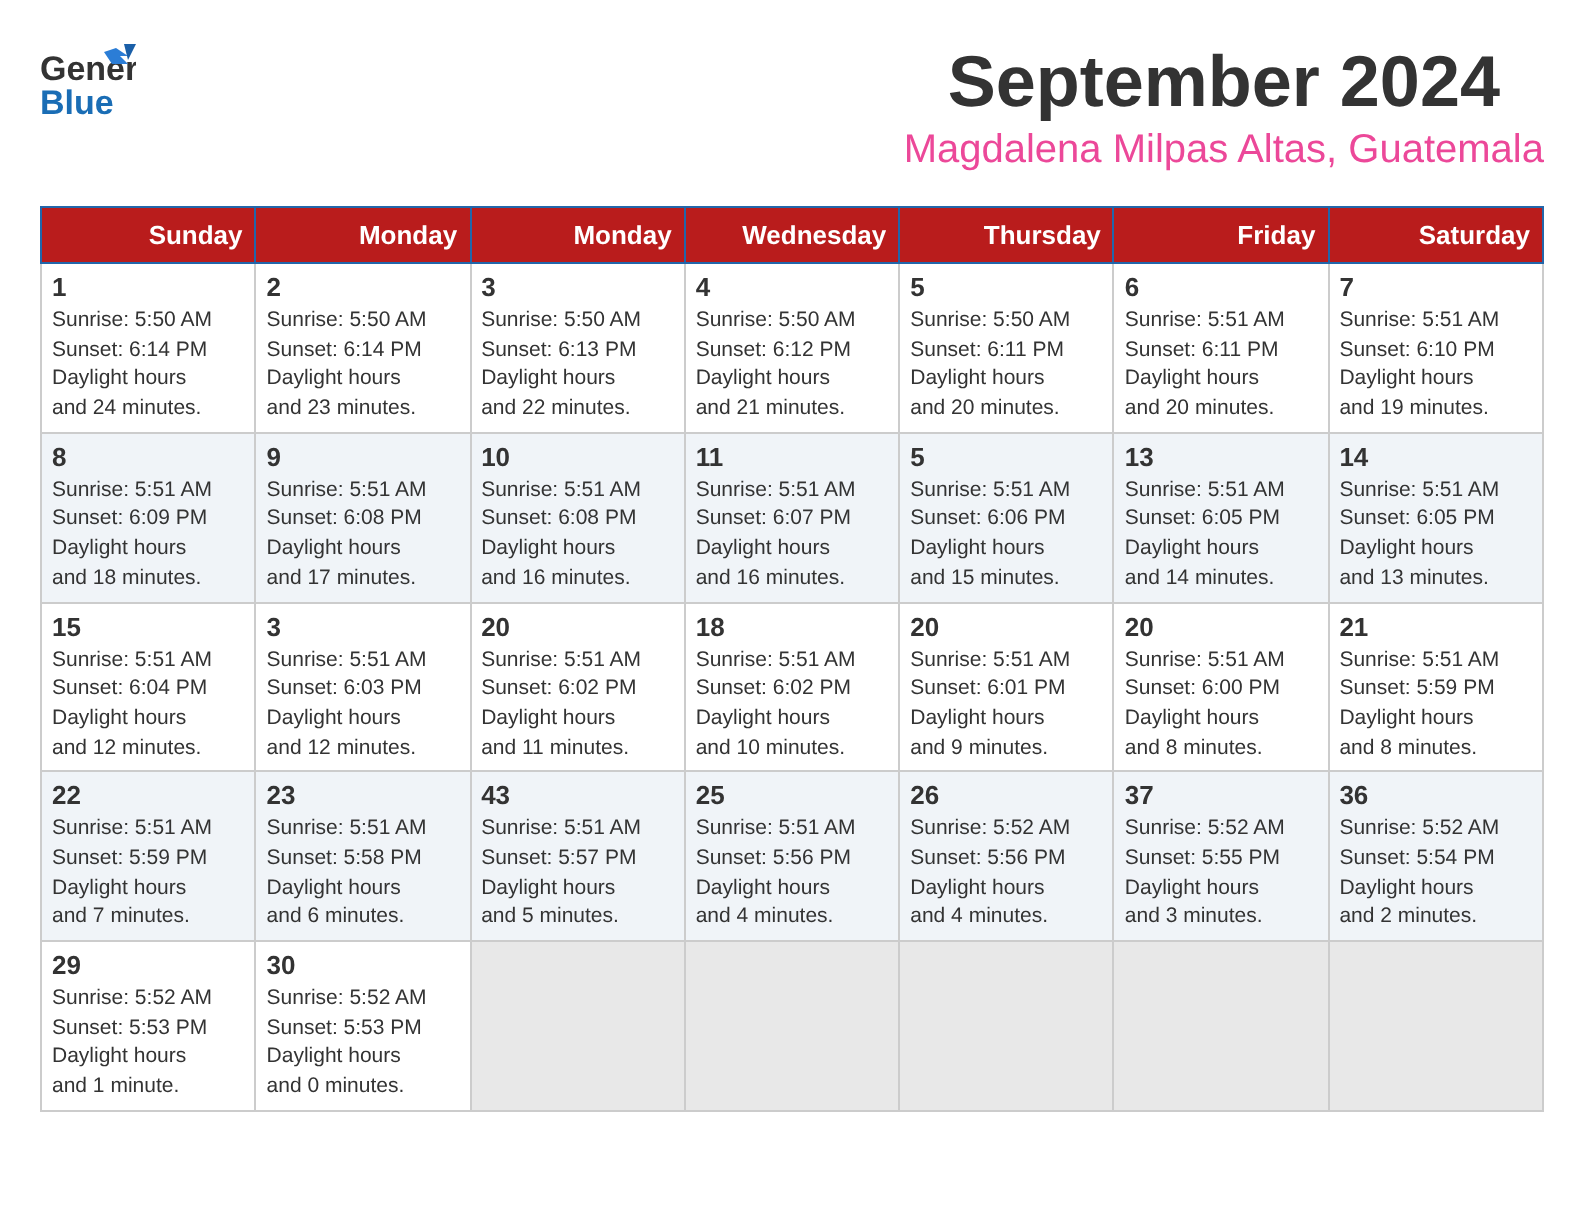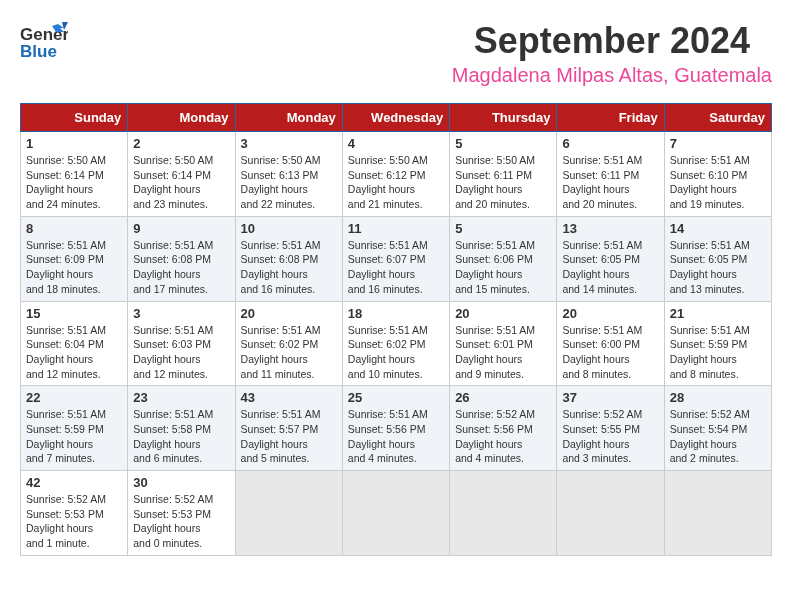--- a/index.html
+++ b/index.html
@@ -226,27 +226,27 @@
         </td>
         <td>
           <span class="day-num">26</span>
           <div class="day-info">Sunrise: 5:52 AM<br>Sunset: 5:56 PM<br>Daylight hours<br>and 4 minutes.</div>
         </td>
         <td>
           <span class="day-num">37</span>
           <div class="day-info">Sunrise: 5:52 AM<br>Sunset: 5:55 PM<br>Daylight hours<br>and 3 minutes.</div>
         </td>
         <td>
-          <span class="day-num">28</span>
+          <span class="day-num">36</span>
           <div class="day-info">Sunrise: 5:52 AM<br>Sunset: 5:54 PM<br>Daylight hours<br>and 2 minutes.</div>
         </td>
       </tr>
       <tr>
         <td>
-          <span class="day-num">42</span>
+          <span class="day-num">29</span>
           <div class="day-info">Sunrise: 5:52 AM<br>Sunset: 5:53 PM<br>Daylight hours<br>and 1 minute.</div>
         </td>
         <td>
           <span class="day-num">30</span>
           <div class="day-info">Sunrise: 5:52 AM<br>Sunset: 5:53 PM<br>Daylight hours<br>and 0 minutes.</div>
         </td>
         <td class="empty"></td>
         <td class="empty"></td>
         <td class="empty"></td>
         <td class="empty"></td>

